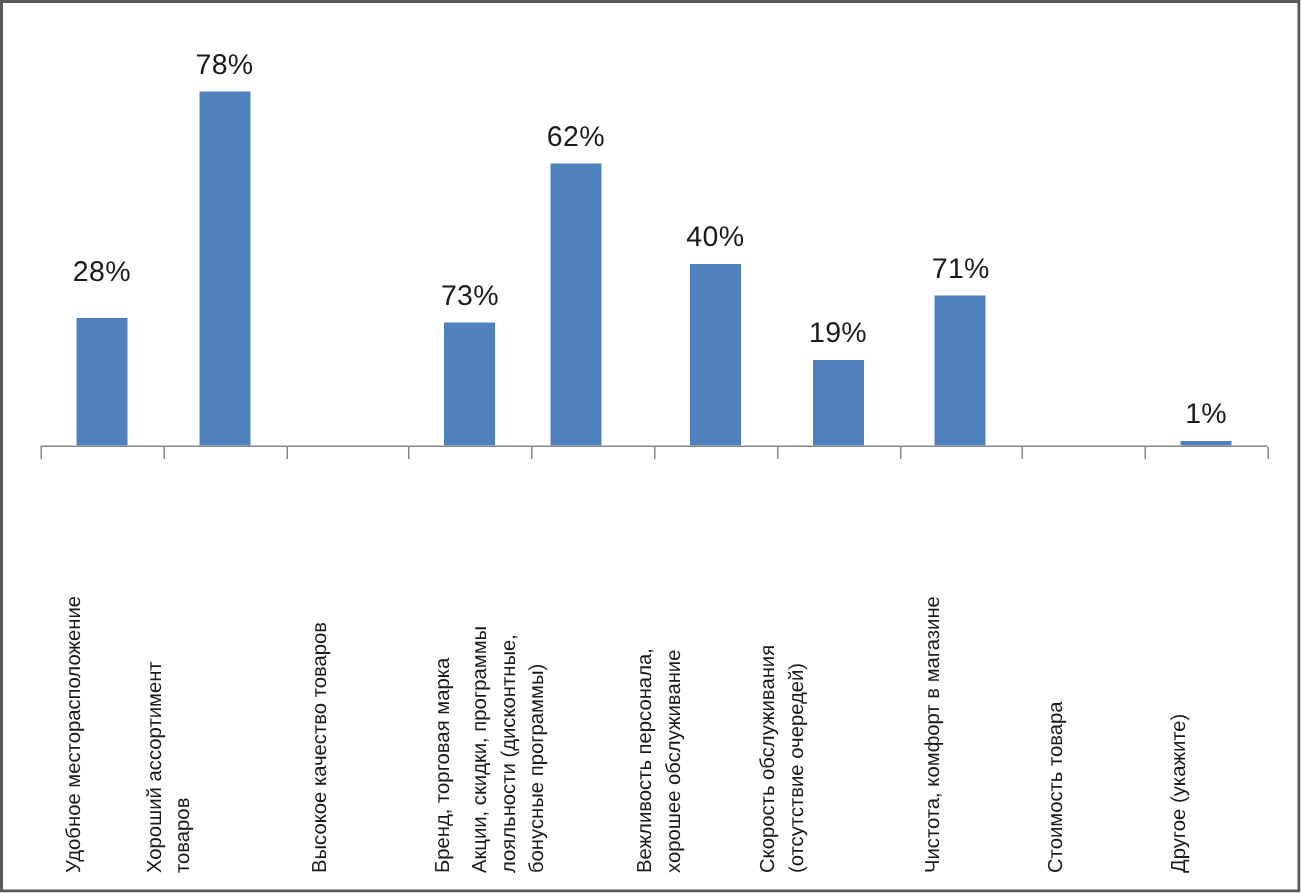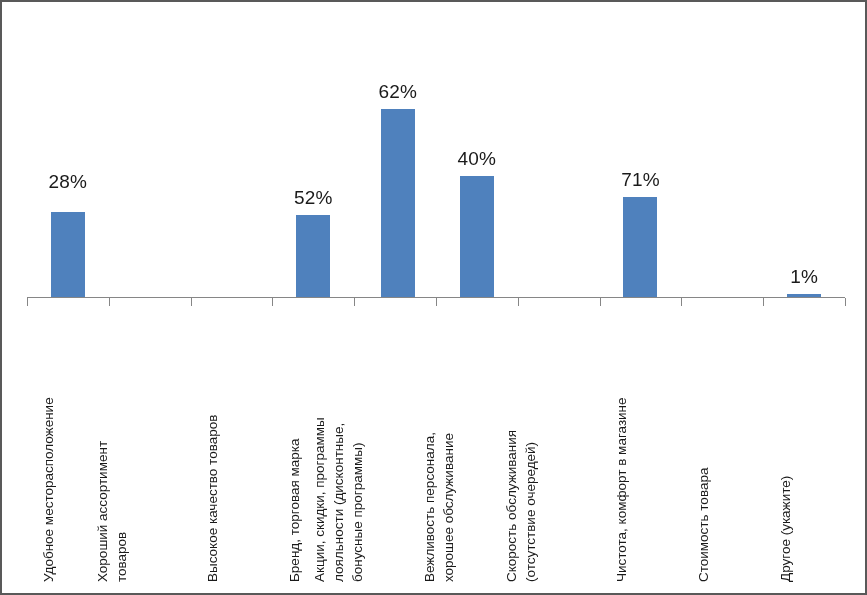--- a/index.html
+++ b/index.html
@@ -107,31 +107,39 @@
 </head>
 <body>
 
 <div id="screenshot">
 
   <div id="plot-area">
       <div class="bar-slot" style="left: 0px; width: 81.8px;">
         <div class="bar" title="Удобное месторасположение: 28%" style="height: 84.7179px; background: rgb(79, 129, 189);"></div>
         <div class="bar-label" style="bottom: 104px;">28%</div>
       </div>
+      <div class="bar-slot" style="left: 81.8px; width: 81.8px;">
+        <div class="bar" title="Хороший ассортимент товаров: 78%" style="height: 236px; background: rgb(79, 129, 189);"></div>
+        <div class="bar-label" style="bottom: 242px;">78%</div>
+      </div>
       <div class="bar-slot" style="left: 245.4px; width: 81.8px;">
         <div class="bar" title="Бренд, торговая марка: 27%" style="height: 81.6923px; background: rgb(79, 129, 189);"></div>
-        <div class="bar-label" style="bottom: 87.6923px;">52%</div>
-      </div>
-      <div class="bar-slot" style="left: 330px; width: 81.8px;">
+        <div class="bar-label" style="bottom: 87.6923px;">73%</div>
+      </div>
+      <div class="bar-slot" style="left: 316px; width: 81.8px;">
         <div class="bar" title="Акции, скидки, программы лояльности (дисконтные, бонусные программы): 62%" style="height: 187.59px; background: rgb(79, 129, 189);"></div>
         <div class="bar-label" style="bottom: 193.59px;">62%</div>
       </div>
       <div class="bar-slot" style="left: 409px; width: 81.8px;">
         <div class="bar" title="Вежливость персонала, хорошее обслуживание: 40%" style="height: 121.026px; background: rgb(79, 129, 189);"></div>
         <div class="bar-label" style="bottom: 127.026px;">40%</div>
+      </div>
+      <div class="bar-slot" style="left: 490.8px; width: 81.8px;">
+        <div class="bar" title="Скорость обслуживания (отсутствие очередей): 19%" style="height: 57.4872px; background: rgb(79, 129, 189);"></div>
+        <div class="bar-label" style="bottom: 63.4872px;">19%</div>
       </div>
       <div class="bar-slot" style="left: 572.6px; width: 81.8px;">
         <div class="bar" title="Чистота, комфорт в магазине: 33%" style="height: 99.8462px; background: rgb(79, 129, 189);"></div>
         <div class="bar-label" style="bottom: 105.846px;">71%</div>
       </div>
       <div class="bar-slot" style="left: 736.2px; width: 81.8px;">
         <div class="bar" title="Другое (укажите): 1%" style="height: 3.02564px; background: rgb(79, 129, 189);"></div>
         <div class="bar-label" style="bottom: 9.02564px;">1%</div>
       </div>
     </div>

